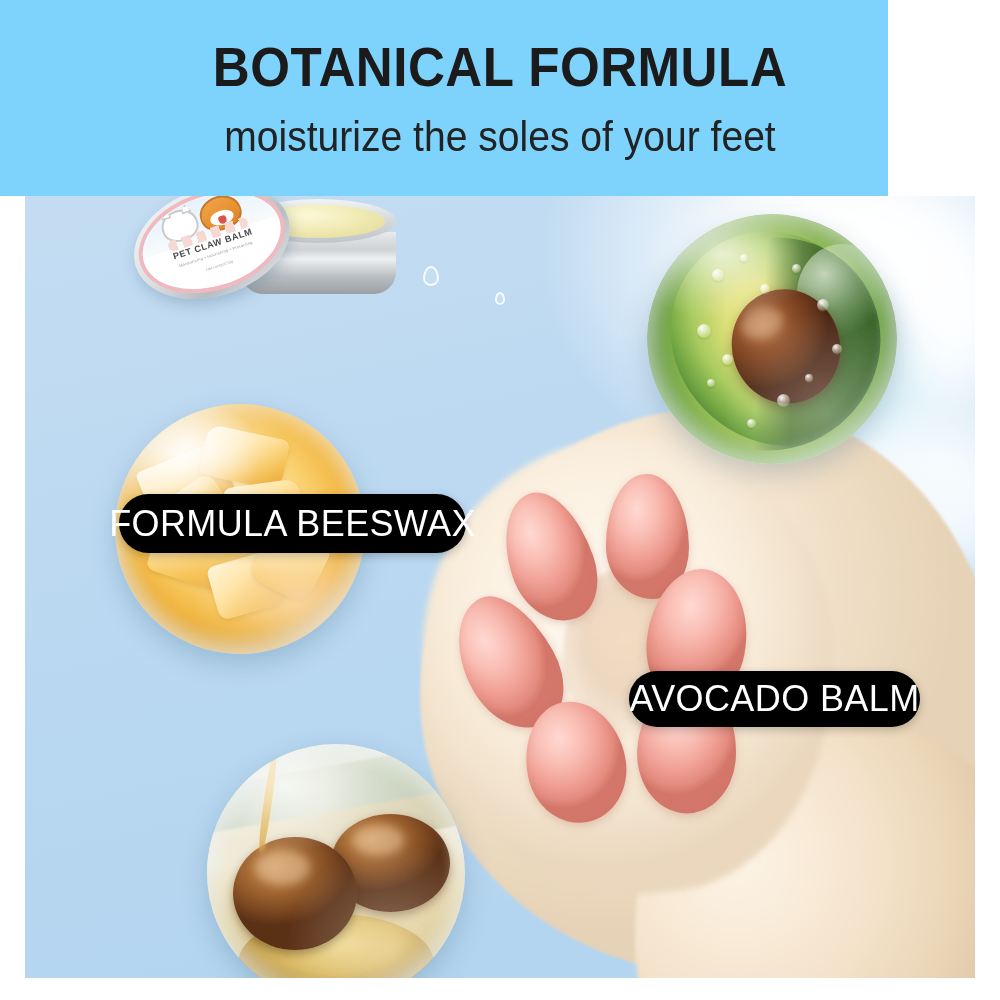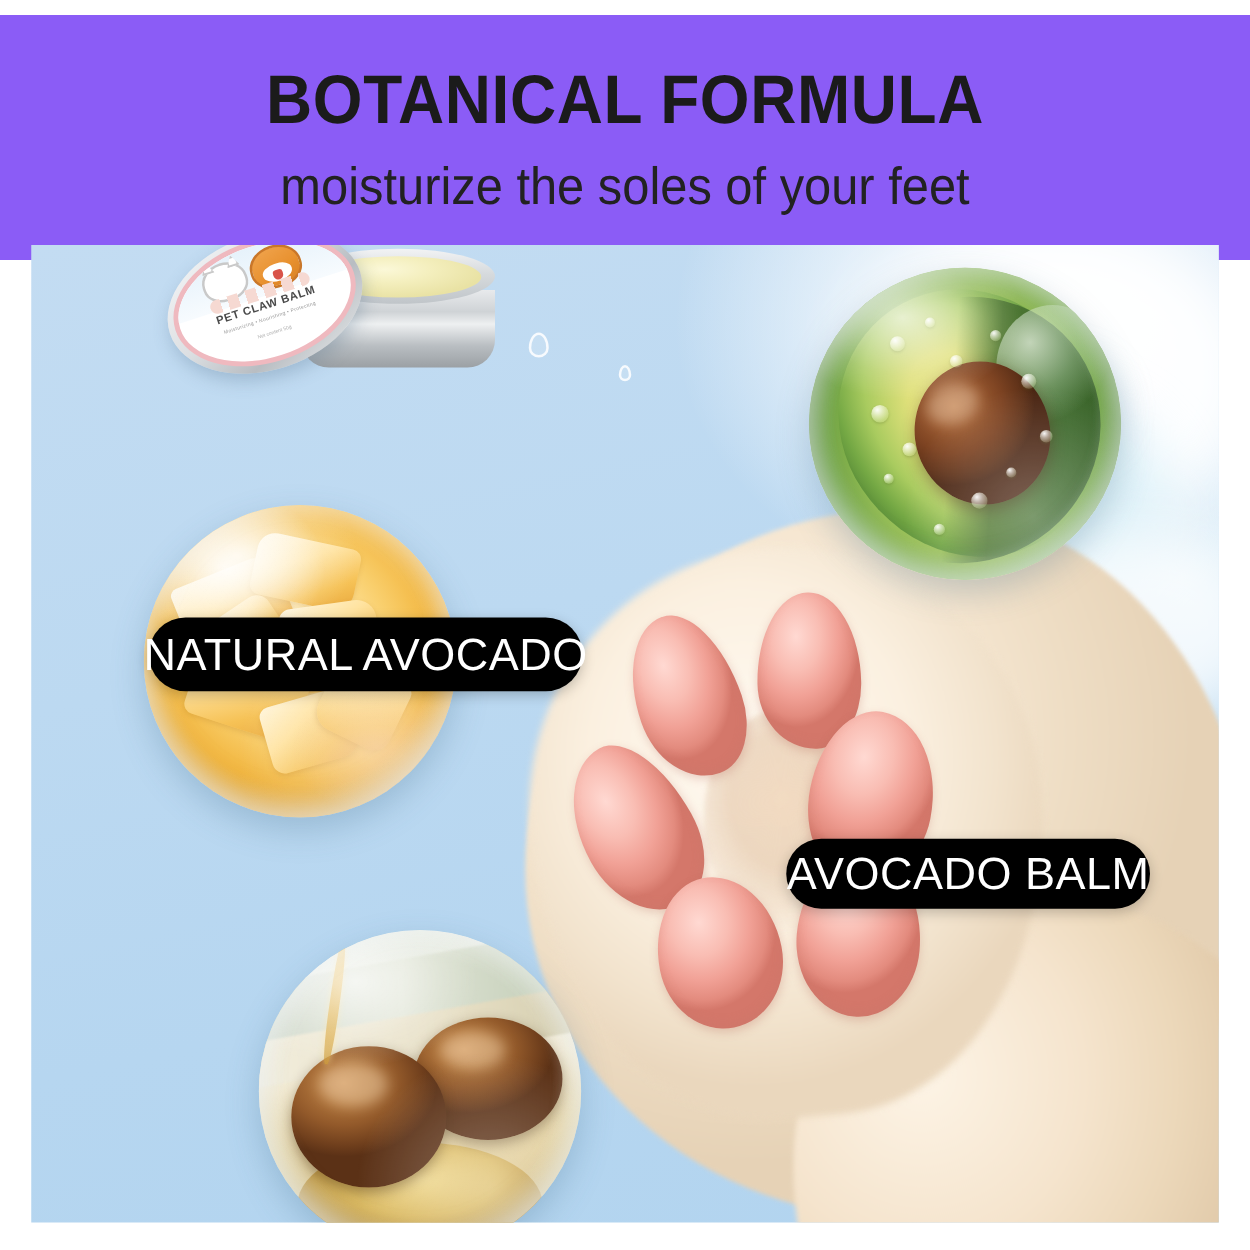--- a/index.html
+++ b/index.html
@@ -5,21 +5,21 @@
   * { box-sizing: border-box; margin: 0; padding: 0; }
   html, body {
     width: 1000px; height: 1000px;
     background: #ffffff;
     font-family: "Liberation Sans", sans-serif;
     overflow: hidden;
   }
   #page { position: relative; width: 1000px; height: 1000px; background: #fff; }
 
   
-  .header { position: absolute; left: 0; top: 12px; width: 1000px; height: 196px; background: #8b5cf6; }
+  .header { position: absolute; left: 0; top: 0; width: 888px; height: 196px; background: #7dd3fc; }
   .title {
     position: absolute; left: 0; top: 40px; width: 1000px;
     text-align: center;
     font-size: 55px; font-weight: 700; letter-spacing: 0.5px;
     color: #1b1b1b; line-height: 1;
     font-family: "Liberation Sans", sans-serif;
     transform: scaleX(0.93); transform-origin: 50% 50%;
   }
   .subtitle {
     position: absolute; left: 0; top: 116px; width: 1000px;
@@ -431,18 +431,18 @@
         <div class="joj-band2"></div>
         <div class="joj-pool"></div>
         <div class="nut nut-b"></div>
         <div class="nut nut-a"></div>
         <div class="oil-stream"></div>
       </div>
       <div class="gloss"></div>
       <div class="rim"></div>
     </div>
 
-    <div class="pill" id="pill-beeswax">NATURAL AVOCADO</div>
+    <div class="pill" id="pill-beeswax">FORMULA BEESWAX</div>
 
     <div class="pill" id="pill-avocado">AVOCADO BALM</div>
 
   </div>
 </div>
 
 </body></html>

